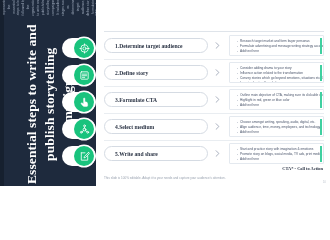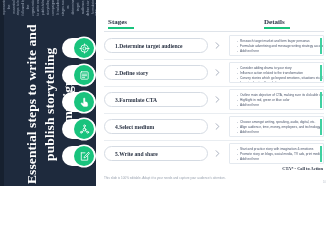--- a/index.html
+++ b/index.html
@@ -243,30 +243,20 @@
         <path d="M5 4h8M5 4v16h14V11"></path>
         <path d="m20.2 3.6-8.4 8.4-.9 3.1 3.1-.9 8.4-8.4a1.6 1.6 0 0 0-2.2-2.2z"></path>
       </svg>
     </div>
   </div>
 
 </div>
 
 <div class="content">
 
-  <div class="header-row">
-    <div class="col-head stages">
-      <span>Stages</span>
-      <div class="rule"></div>
-    </div>
-    <div class="col-head details">
-      <span>Details</span>
-      <div class="rule"></div>
-    </div>
-  </div>
   <div class="head-divider"></div>
 
   <div class="rows">
 
     <div class="row">
       <div class="stage-chip">
         <span>1.Determine target audience</span>
       </div>
       <div class="arrow">
         <svg viewBox="0 0 6 10" fill="none" stroke="#98a2b3" stroke-width="1.2" stroke-linecap="round">

